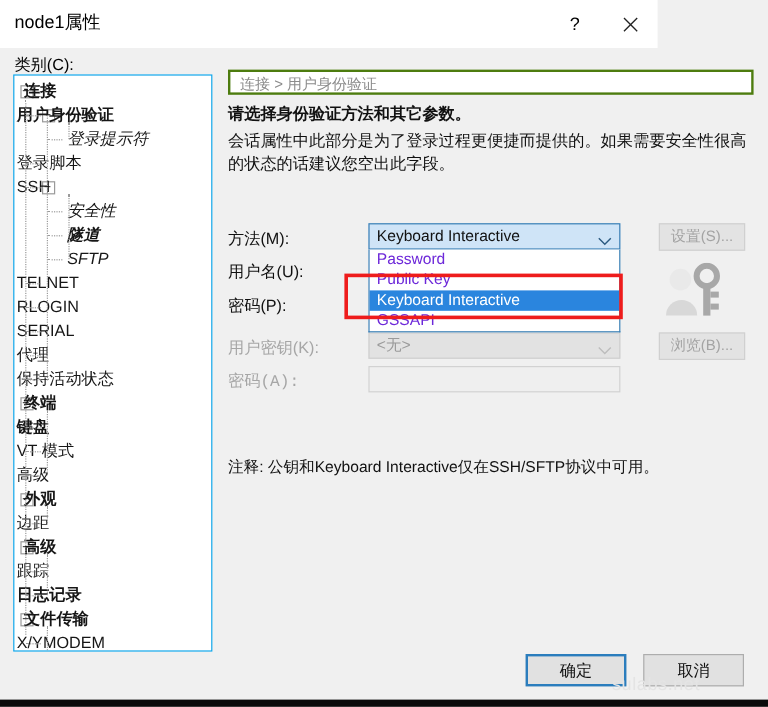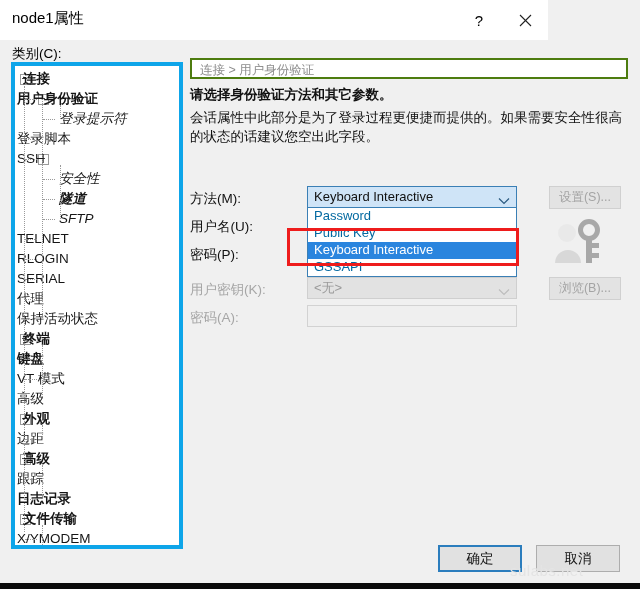--- a/index.html
+++ b/index.html
@@ -17,21 +17,21 @@
   .title-text{position:absolute;left:12px;top:9px;font-size:15px;color:#000;}
   .tb-btns{position:absolute;right:0;top:0;height:40px;display:flex;}
   .tb-btn{width:46px;height:40px;display:flex;align-items:center;justify-content:center;
           font-size:15px;color:#000;cursor:default;}
   .tb-close svg{display:block;}
 
   
   .cat-label{position:absolute;left:12px;top:45px;font-size:13.5px;color:#000;}
   .tree{
     position:absolute;left:11px;top:62px;width:164px;height:479px;
-    background:#fff;border:4px solid #0ea5e9;overflow:hidden;
+    background:#fff;border:1px solid #0ea5e9;overflow:hidden;
   }
   .tree-inner{position:relative;padding:3px 0 0 0;}
   .node{position:relative;height:20px;line-height:20px;white-space:nowrap;font-size:13.5px;color:#161616;}
   .node .lbl{position:relative;padding-left:2px;}
   .node.bold .lbl{font-weight:bold;}
   .lvl0{padding-left:6px;}
   .lvl1{}
   .lvl2{padding-left:42px;font-style:italic;}
   
   .exp{position:absolute;top:5px;width:9px;height:9px;border:1px solid #9a9a9a;background:#fff;}
@@ -59,21 +59,21 @@
     position:absolute;left:307px;top:186px;width:210px;height:22px;box-sizing:border-box;
     background:#cfe4f7;border:1px solid #3a7fb5;
     font-size:13px;color:#111;line-height:20px;padding-left:6px;white-space:nowrap;
   }
   .combo .arrow{position:absolute;right:6px;top:4px;}
   .dropdown{
     position:absolute;left:307px;top:208px;width:210px;
     background:#fff;border:1px solid #3a7fb5;border-top:none;box-sizing:border-box;
     z-index:5;
   }
-  .opt{height:17px;line-height:16px;font-size:13px;color:#0369a1;padding-left:6px;white-space:nowrap;
+  .opt{height:17px;line-height:16px;font-size:13px;color:#6d28d9;padding-left:6px;white-space:nowrap;
        overflow:hidden;}
   .opt.sel{background:#2a85de;color:#fff;}
 
   
   .combo-dis{
     position:absolute;left:307px;top:277px;width:210px;height:22px;box-sizing:border-box;
     background:#e2e2e2;border:1px solid #cfcfcf;
     font-size:13px;color:#9a9a9a;line-height:20px;padding-left:6px;white-space:nowrap;
   }
   .combo-dis .arrow{position:absolute;right:6px;top:4px;}
@@ -191,21 +191,21 @@
   </div>
 
   <div class="crumb">连接 &gt; 用户身份验证</div>
   <div class="desc1">请选择身份验证方法和其它参数。</div>
   <div class="desc2">会话属性中此部分是为了登录过程更便捷而提供的。如果需要安全性很高的状态的话建议您空出此字段。</div>
 
   <div class="f-label" style="left:190px;top:190px;text-align:right;">方法(M):</div>
   <div class="f-label" style="left:190px;top:218px;">用户名(U):</div>
   <div class="f-label" style="left:190px;top:246px;">密码(P):</div>
   <div class="f-label dim" style="left:190px;top:281px;">用户密钥(K):</div>
-  <div class="f-label dim" style="left:190px;top:309px;">密码(A):</div>
+  <div class="f-label dim" style="left:190px;top:309px;font-family:Liberation Mono, monospace;">密码(A):</div>
 
   <div class="combo">
     <span>Keyboard Interactive</span>
     <span class="arrow">
       <svg width="12" height="8" viewBox="0 0 12 8">
           <polyline points="1,1.5 6,6.5 11,1.5" fill="none" stroke="#2b5a80" stroke-width="1.2"></polyline>
         </svg>
     </span>
   </div>
   <div class="dropdown" id="method-dropdown">
@@ -233,20 +233,21 @@
     <svg width="52" height="48" viewBox="0 0 52 48">
       <circle cx="14" cy="14" r="9" fill="#e9e9e9"></circle>
       <path d="M2 44 a13 13 0 0 1 26 0 z" fill="#d8d8d8"></path>
       <circle cx="36" cy="11" r="8.5" fill="none" stroke="#a8a8a8" stroke-width="5"></circle>
       <rect x="33" y="17" width="6" height="27" fill="#a8a8a8"></rect>
       <rect x="39" y="24" width="7" height="5" fill="#a8a8a8"></rect>
       <rect x="39" y="34" width="7" height="5" fill="#a8a8a8"></rect>
     </svg>
   </div>
 
+  <div class="note">注释: 公钥和Keyboard Interactive仅在SSH/SFTP协议中可用。</div>
 
   <div class="redbox"></div>
 
   <div class="btn btn-ok">确定</div>
   <div class="btn btn-cancel">取消</div>
 
   <div class="watermark">sulabs.net</div>
   <div class="bottombar"></div>
 </div>
 

